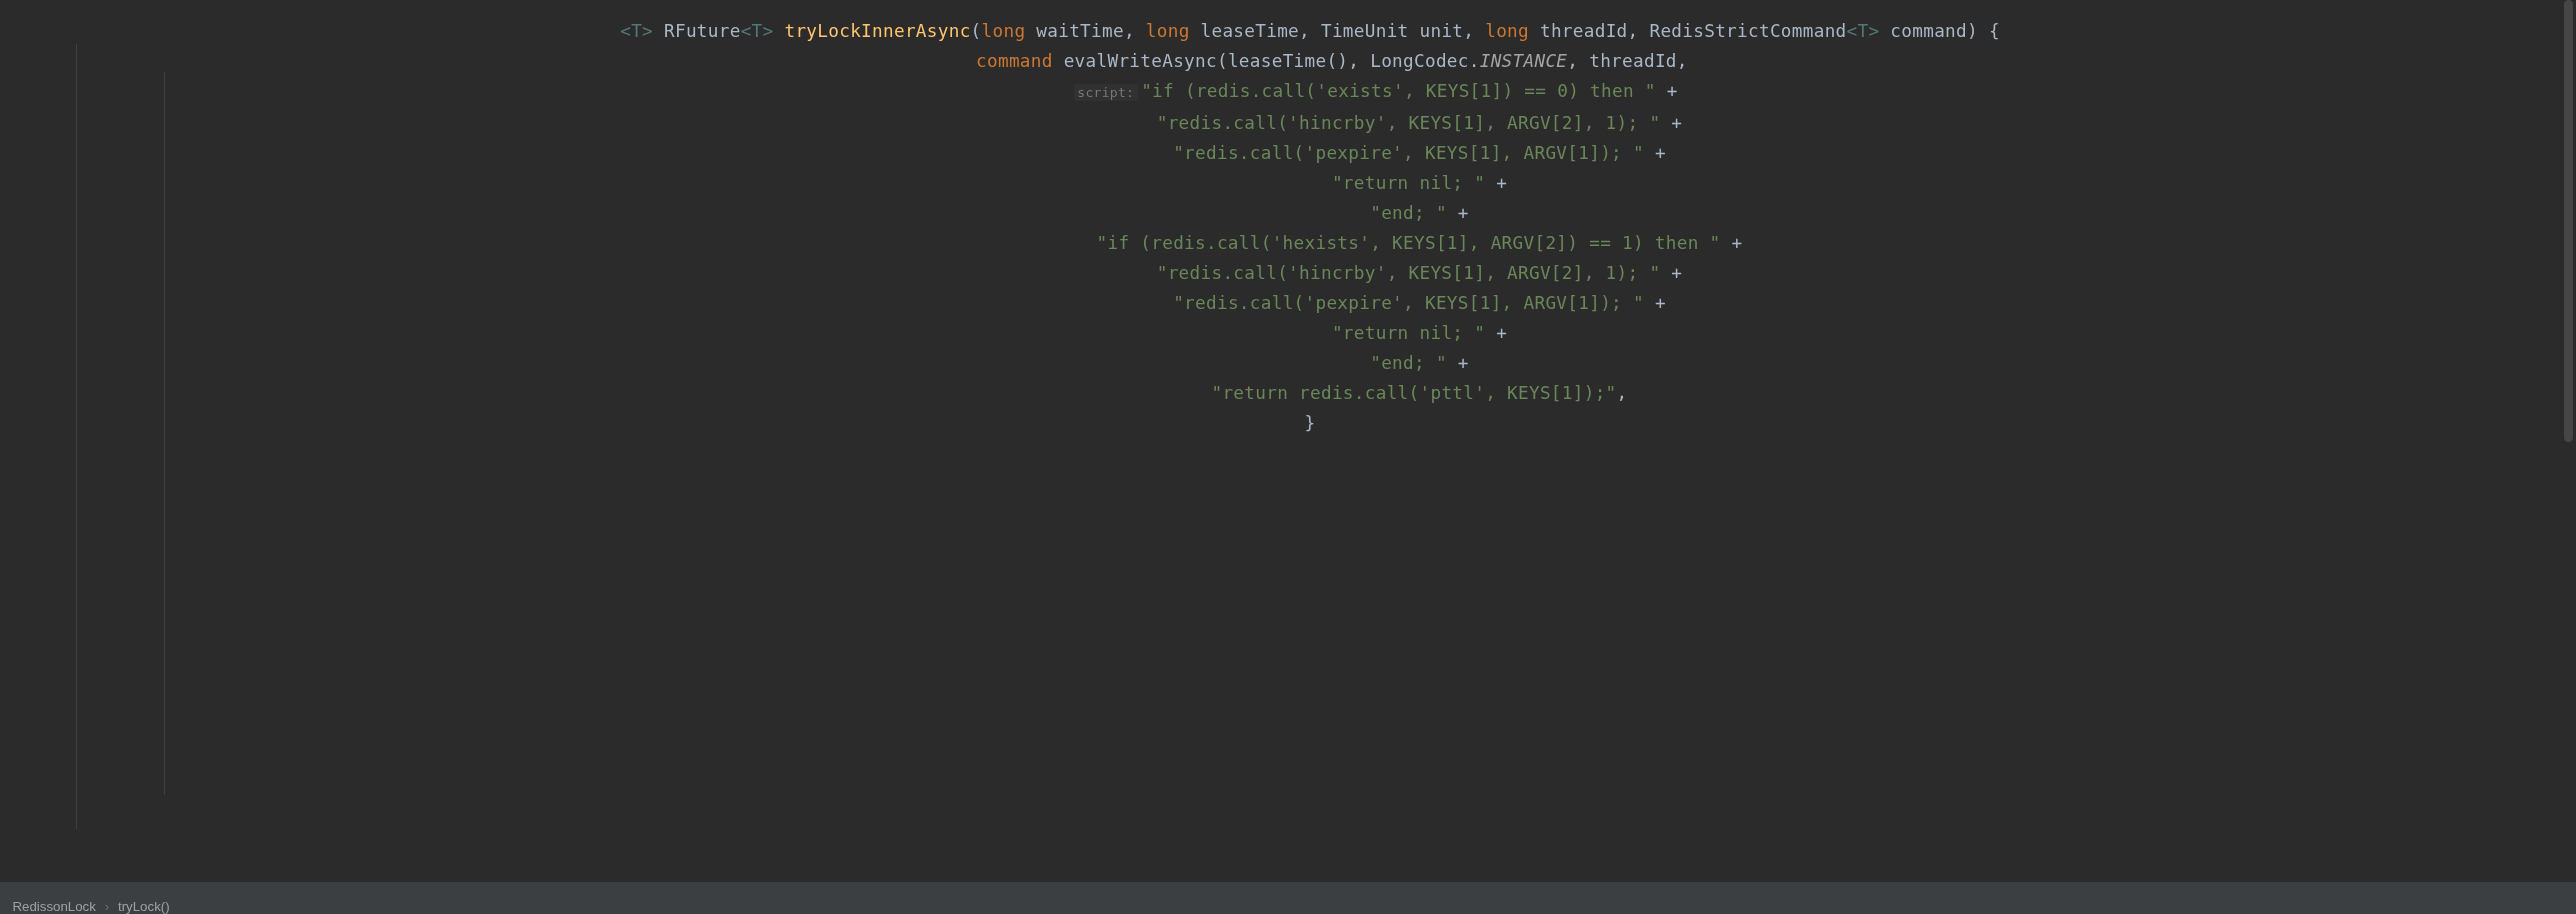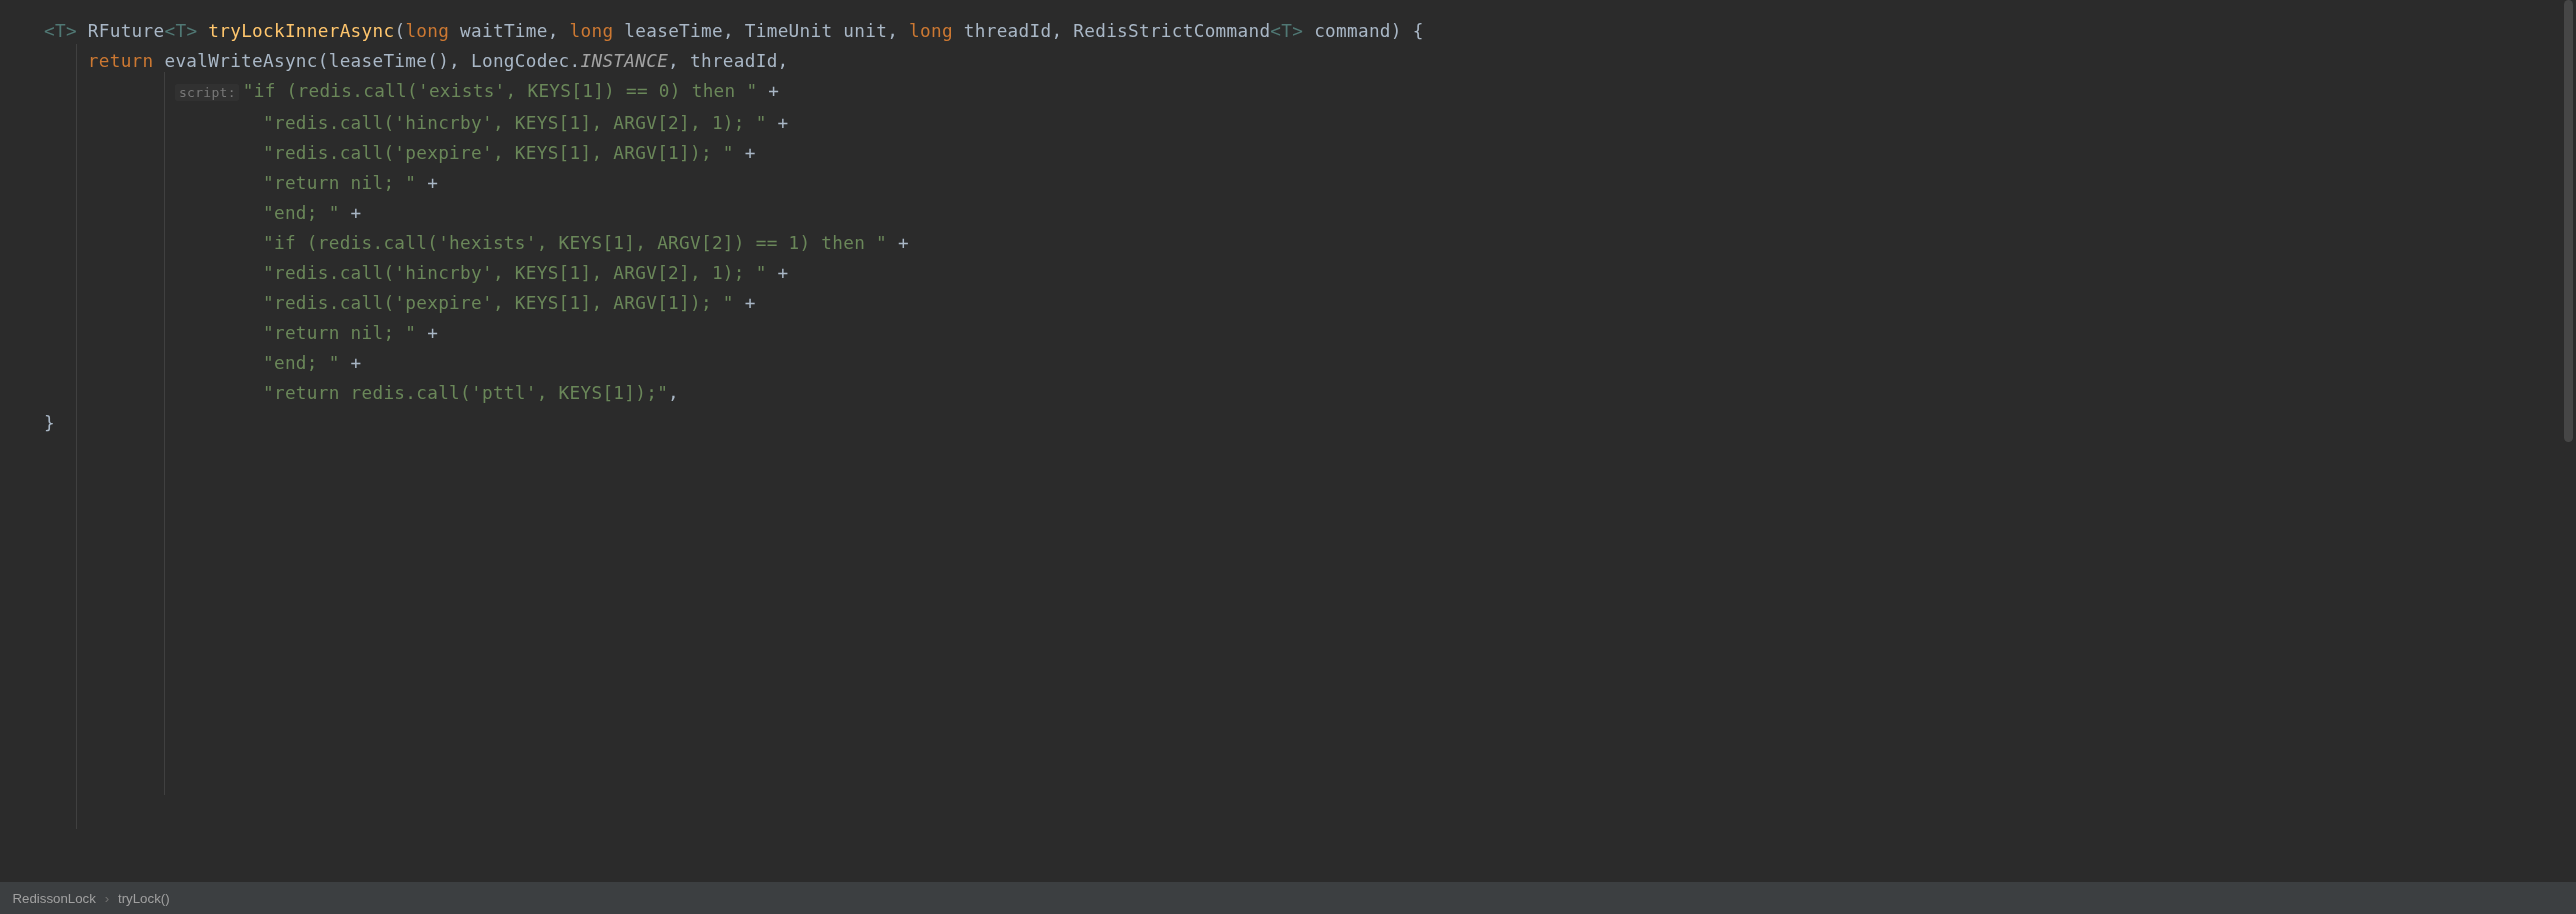--- a/index.html
+++ b/index.html
@@ -20,20 +20,21 @@
     .editor-area {
       padding: 16px 0 0 44px;
       line-height: 30px;
       position: relative;
       height: calc(100% - 32px);
     }
     .code-line {
       white-space: pre;
       font-family: 'Menlo', 'Monaco', 'Consolas', monospace;
       letter-spacing: 0.3px;
+      text-align: center;
     }
     .c-keyword {
       color: #cc7832;
     }
     .c-generic {
       color: #507874;
     }
     .c-type {
       color: #a9b7c6;
     }
@@ -94,41 +95,41 @@
       border-radius: 4.4px;
     }
     .breadcrumb-bar {
       position: absolute;
       bottom: 0;
       left: 0;
       right: 0;
       height: 32px;
       background-color: #3c3f41;
       display: flex;
-      align-items: center;
+      align-items: flex-end;
       padding-left: 12.4px;
       font-size: 13.3px;
       color: #a0a0a0;
       font-family: -apple-system, 'Segoe UI', sans-serif;
     }
     .breadcrumb-sep {
       margin: 0 8.8px;
       color: #707070;
     }
   </style>
 </head>
 <body>
 
 <div class="editor-area">
   <div class="gutter-line"></div>
   <div class="gutter-line2"></div>
 
   <div class="code-line"><span class="c-generic">&lt;</span><span class="c-generic">T</span><span class="c-generic">&gt;</span><span> </span><span class="c-type">RFuture</span><span class="c-generic">&lt;</span><span class="c-generic">T</span><span class="c-generic">&gt;</span><span> </span><span class="c-method">tryLockInnerAsync</span><span class="c-paren">(</span><span class="c-keyword">long</span><span> waitTime, </span><span class="c-keyword">long</span><span> leaseTime, </span><span>TimeUnit</span><span> unit, </span><span class="c-keyword">long</span><span> threadId, </span><span>RedisStrictCommand</span><span class="c-generic">&lt;</span><span class="c-generic">T</span><span class="c-generic">&gt;</span><span> command) {</span></div>
 
-  <div class="code-line">    <span class="c-keyword">return</span><span> evalWriteAsync(leaseTime(), LongCodec.</span><span class="c-static">INSTANCE</span><span>, threadId,</span></div>
+  <div class="code-line">    <span class="c-keyword">command</span><span> evalWriteAsync(leaseTime(), LongCodec.</span><span class="c-static">INSTANCE</span><span>, threadId,</span></div>
 
   <div class="code-line">            <span class="c-hint">script:</span><span class="c-string">"if (redis.call('exists', KEYS[1]) == 0) then "</span><span> +</span></div>
 
   <div class="code-line">                    <span class="c-string">"redis.call('hincrby', KEYS[1], ARGV[2], 1); "</span><span> +</span></div>
 
   <div class="code-line">                    <span class="c-string">"redis.call('pexpire', KEYS[1], ARGV[1]); "</span><span> +</span></div>
 
   <div class="code-line">                    <span class="c-string">"return nil; "</span><span> +</span></div>
 
   <div class="code-line">                    <span class="c-string">"end; "</span><span> +</span></div>

